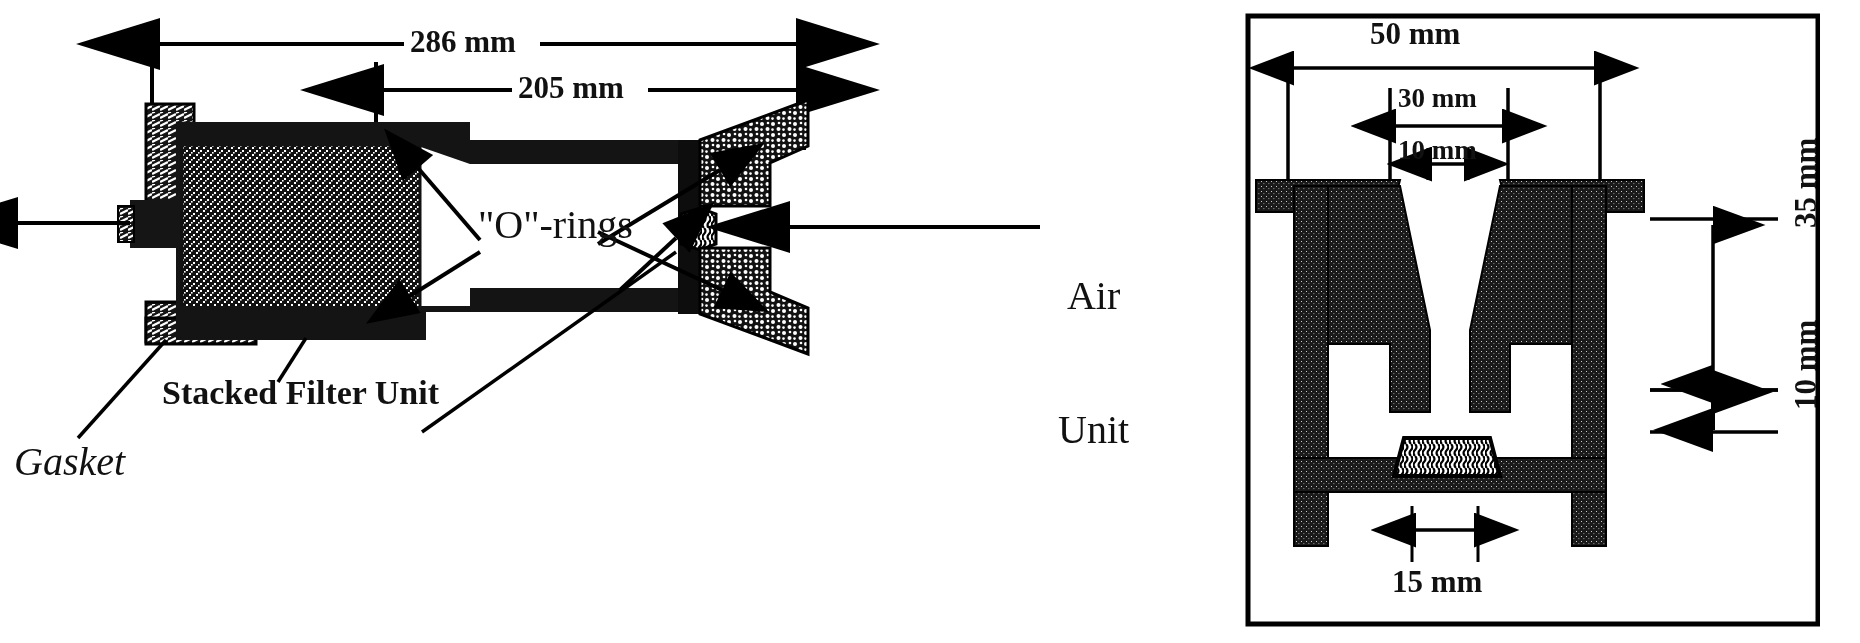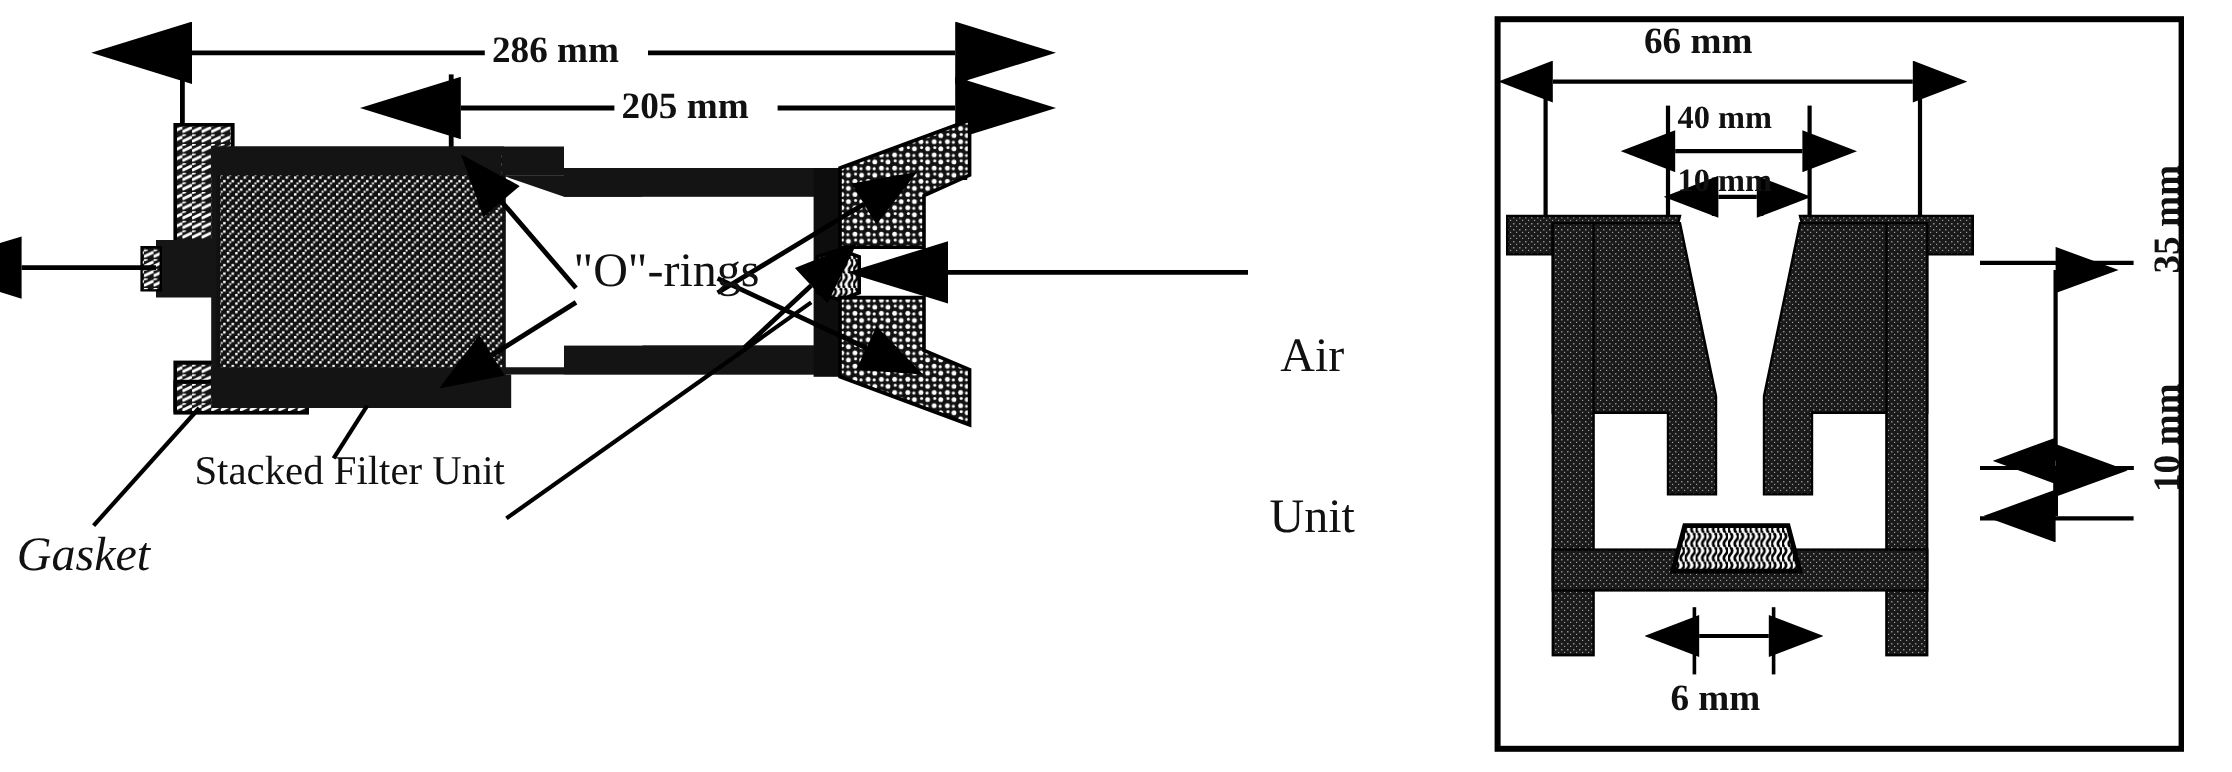--- a/index.html
+++ b/index.html
@@ -286,35 +286,35 @@
       </g>
     </g>
   </svg>
 
   <div class="lbl dim-lbl" style="left:410px; top:26px;">286 mm</div>
 
   <div class="lbl dim-lbl" style="left:518px; top:72px;text-align:right;">205 mm</div>
 
   <div class="lbl call-lbl-big" style="left:478px; top:204px;">"O"-rings</div>
 
-  <div class="lbl call-lbl" style="left:162px; top:375px;">Stacked Filter Unit</div>
+  <div class="lbl call-lbl" style="left:162px; top:375px;font-weight:bold;">Stacked Filter Unit</div>
 
 
   <div class="lbl call-lbl-big" style="left:14px; top:441px;font-style:italic;">Gasket</div>
 
   <div class="lbl airflow-lbl" style="left:1058px; top:184px;">
     <div>Air</div>
     <div>Unit</div>
   </div>
 
-  <div class="lbl dim-lbl" style="left:1370px; top:18px;">66 mm</div>
-
-  <div class="lbl dim-lbl-sm" style="left:1398px; top:84px;">40 mm</div>
+  <div class="lbl dim-lbl" style="left:1370px; top:18px;">50 mm</div>
+
+  <div class="lbl dim-lbl-sm" style="left:1398px; top:84px;">30 mm</div>
 
   <div class="lbl dim-lbl-sm" style="left:1398px; top:136px;">10 mm</div>
 
-  <div class="lbl dim-lbl" style="left:1392px; top:566px;">6 mm</div>
+  <div class="lbl dim-lbl" style="left:1392px; top:566px;">15 mm</div>
 
   <div class="lbl dim-lbl rot90" style="left:1790px; top:228px;">35 mm</div>
 
   <div class="lbl dim-lbl rot90" style="left:1790px; top:410px;">10 mm</div>
 
 </div>
 
 </body></html>

